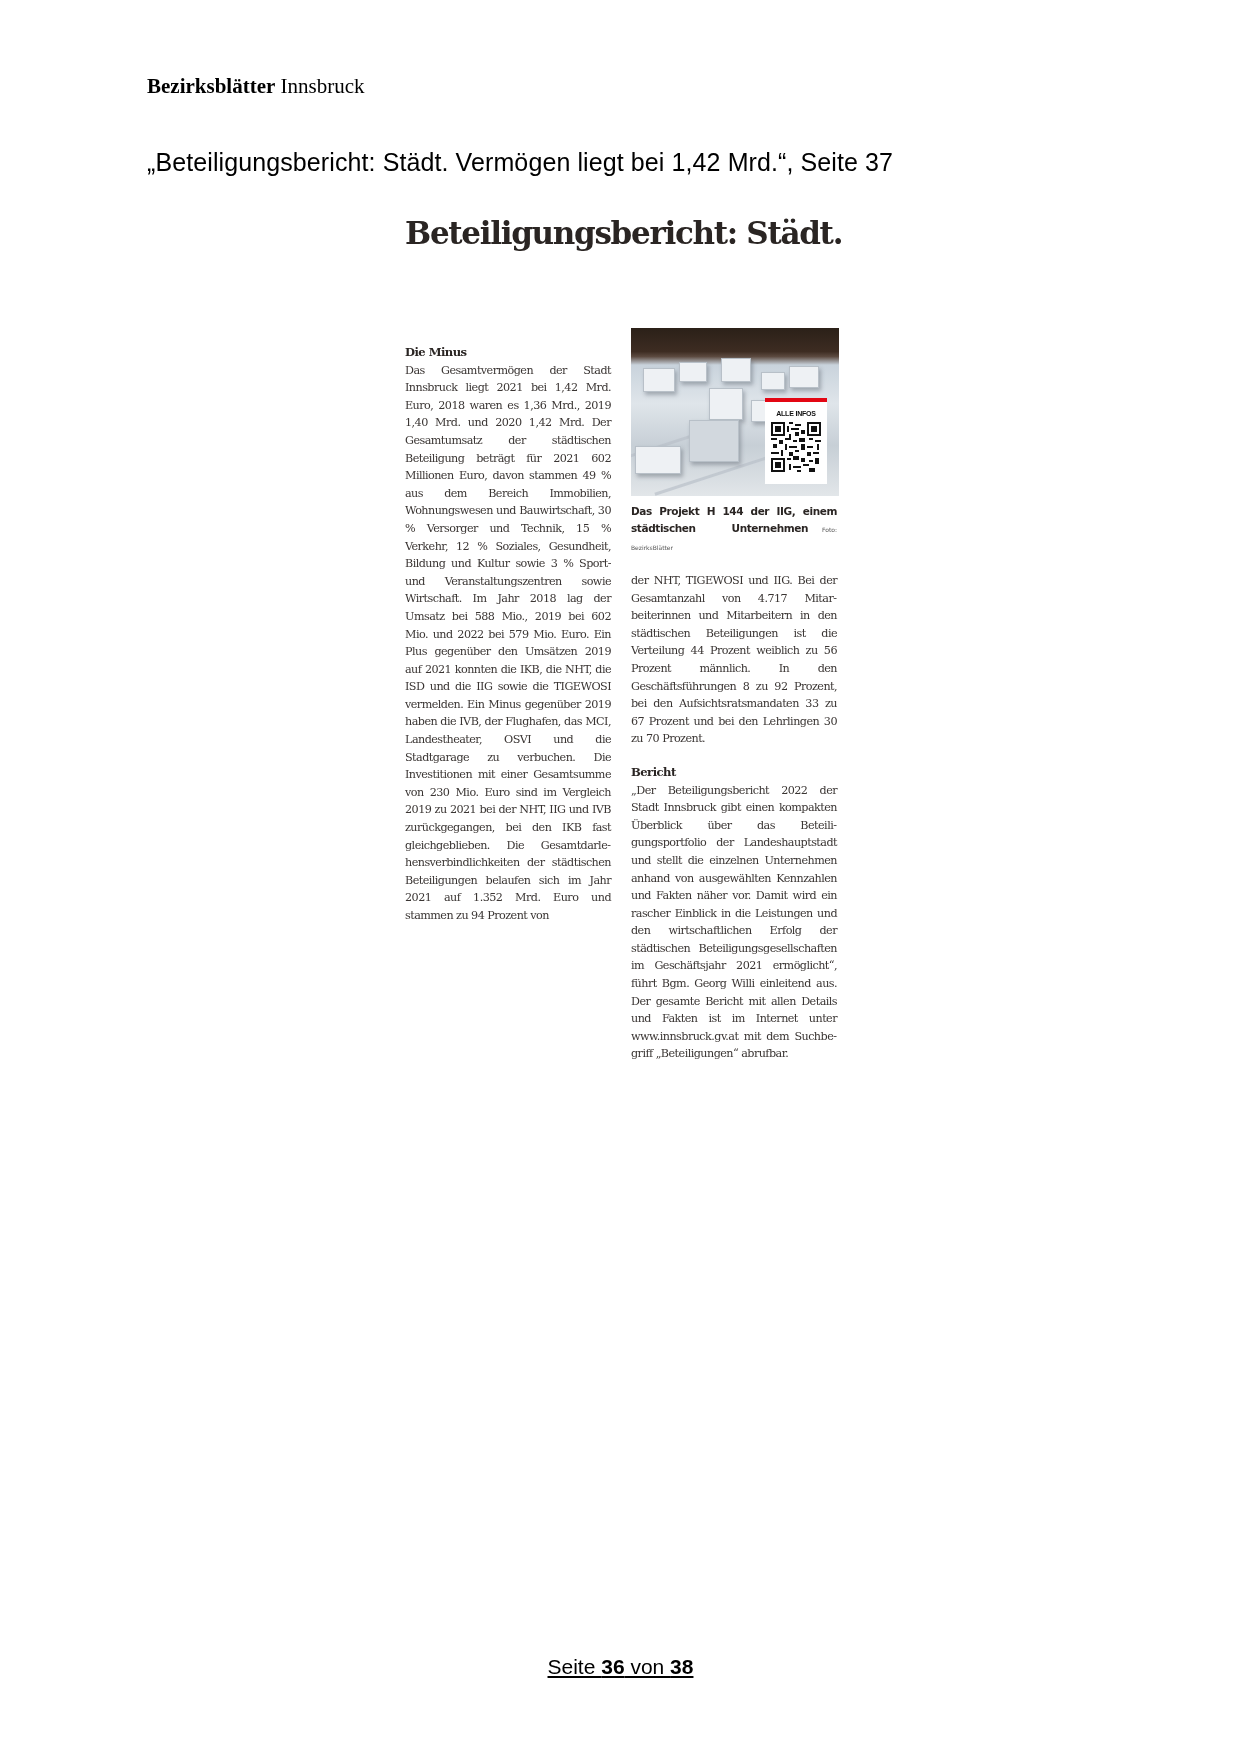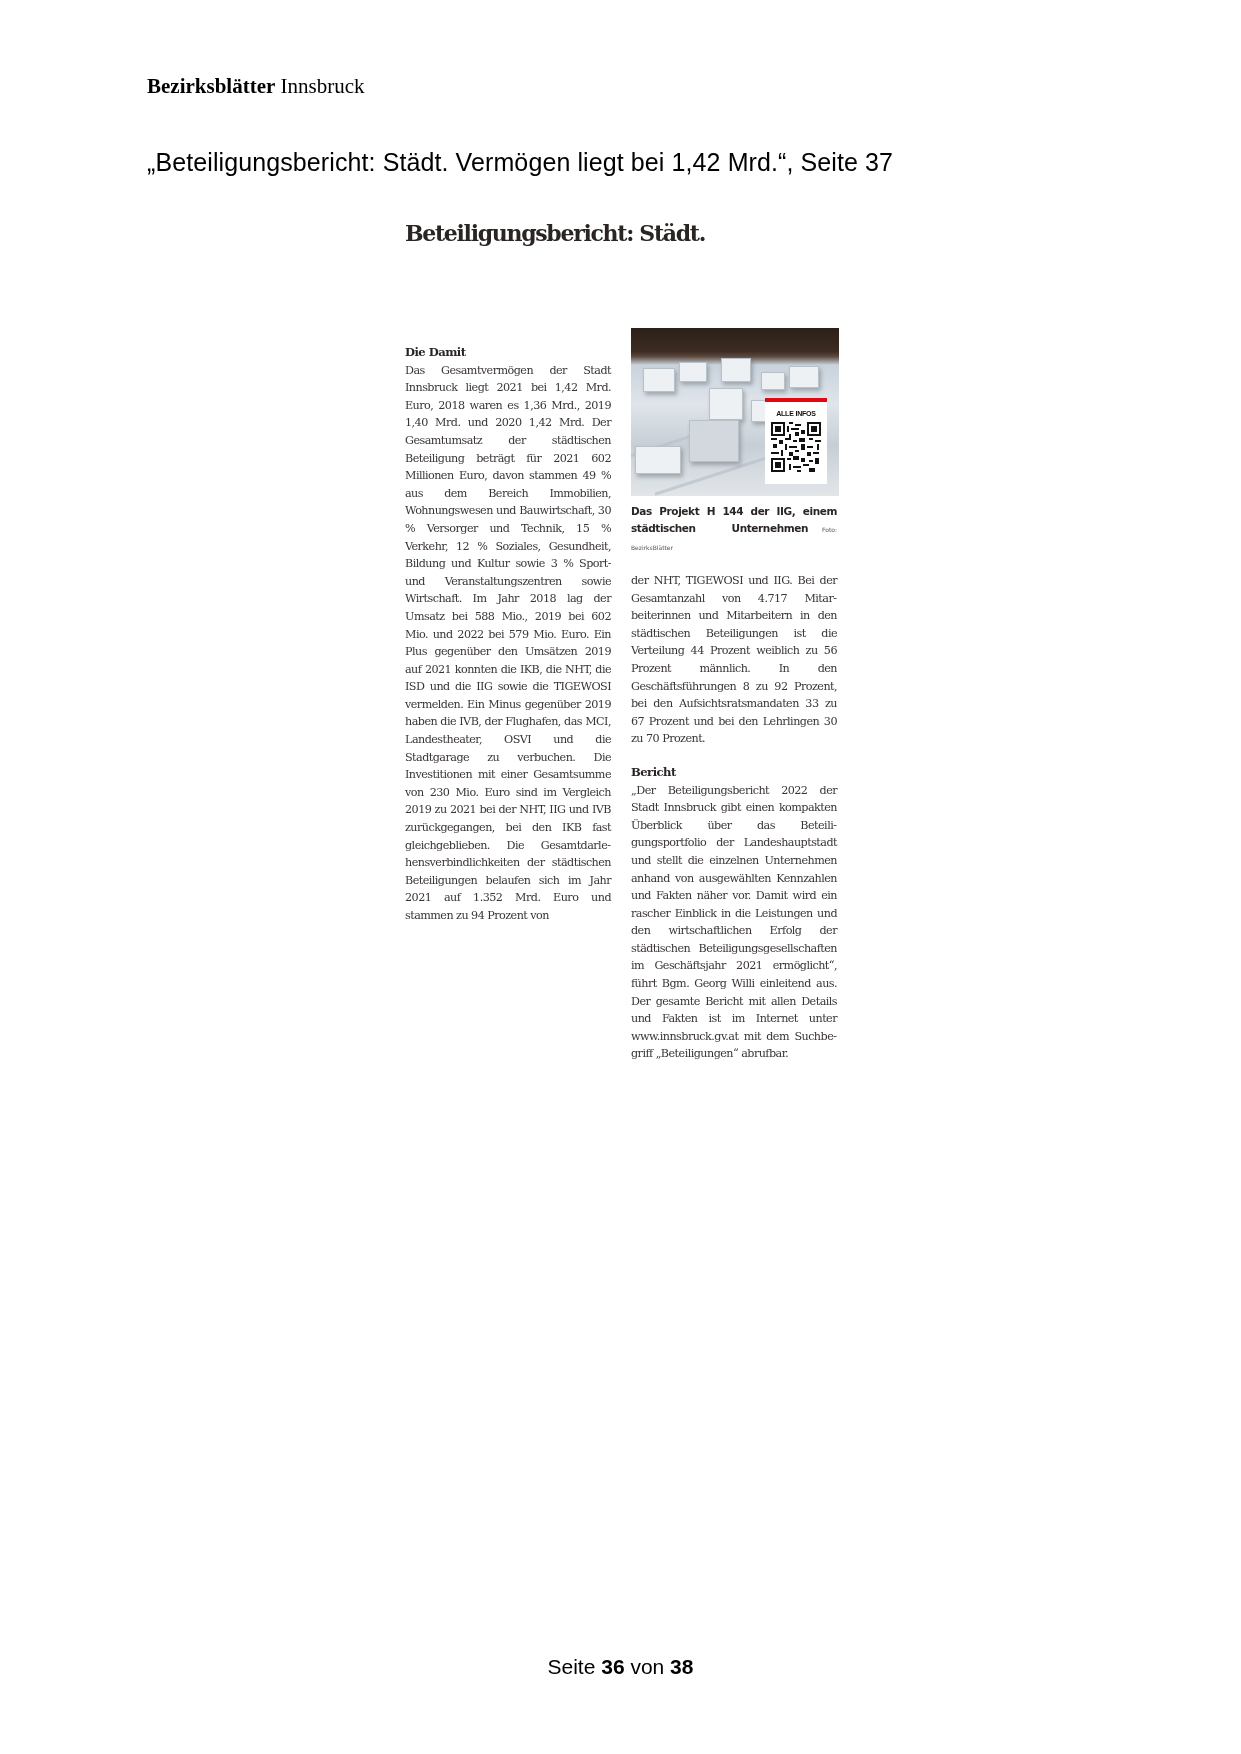--- a/index.html
+++ b/index.html
@@ -2,21 +2,21 @@
 <html><head>
 <meta charset="utf-8">
 <style>
   html, body { margin: 0; padding: 0; background: #ffffff; }
   body { width: 1241px; height: 1754px; position: relative; overflow: hidden; color: #000; }
   .hdr-source { position: absolute; left: 147px; top: 74px; font-family: Liberation Serif, serif; font-size: 21px; }
   .hdr-source b { font-weight: bold; }
   .hdr-title { position: absolute; left: 147px; top: 148px; font-family: "Liberation Sans", sans-serif; font-size: 25px; font-weight: normal; letter-spacing: 0.1px; }
 
   .clip { position: absolute; left: 400px; top: 214px; width: 445px; background: #fff; }
-  .headline { font-family: "DejaVu Serif", serif; font-weight: bold; font-size: 22px; line-height: 39px; color: #2a2523; letter-spacing: -1.3px; margin: 0 0 0 5px; }
+  .headline { font-family: "DejaVu Serif", serif; font-weight: bold; font-size: 31px; line-height: 39px; color: #2a2523; letter-spacing: -1.3px; margin: 0 0 0 5px; }
 
   .cols { position: absolute; top: 114px; left: 5px; width: 436px; }
   .col { position: absolute; top: 0; width: 206px; font-family: "DejaVu Serif", serif; font-size: 11.2px; line-height: 17.6px; color: #3a3533; text-align: justify; letter-spacing: -0.55px; hyphens: manual; }
   .col.left { left: 0; }
   .col.right { left: 226px; }
   .col p { margin: 0; }
   .subhead { font-weight: bold; color: #2a2523; margin-top: 16px !important; font-size: 11.6px; }
 
   .photo { position: relative; width: 208px; height: 168px; overflow: hidden;
     background:
@@ -26,38 +26,38 @@
   .bld.dark { background: #d2d8de; }
   .street { position: absolute; background: #b9c1c9; height: 3px; transform: rotate(-18deg); opacity: .7; }
   .qr-box { position: absolute; right: 12px; top: 70px; width: 62px; height: 86px; background: #fff; }
   .qr-bar { height: 4px; background: #e30613; }
   .qr-label { font-family: "Liberation Sans", sans-serif; font-weight: bold; font-size: 7px; text-align: center; margin-top: 3px; color: #111; letter-spacing: -0.2px; }
   .qr-code { position: absolute; left: 6px; top: 24px; width: 50px; height: 50px; }
 
   .caption { margin-top: 7px; font-family: "DejaVu Sans", sans-serif; font-weight: bold; font-size: 10.5px; line-height: 17px; color: #2a2523; letter-spacing: -0.4px; }
   .credit { font-family: "DejaVu Sans", sans-serif; font-weight: normal; font-size: 6px; color: #555; margin-left: 14px; letter-spacing: 0; }
 
-  .footer { position: absolute; top: 1655px; left: 0; width: 1241px; text-align: center; font-family: "Liberation Sans", sans-serif; font-size: 21px; }
+  .footer { position: absolute; top: 1655px; left: 0; width: 1241px; text-align: center; font-family: "Liberation Sans", sans-serif; font-size: 21px; text-decoration: underline; }
   .footer b { font-weight: bold; }
 </style>
 </head>
 <body>
 
 <div class="hdr-source"><b>Bezirksblätter</b><span> Innsbruck</span></div>
 
 <div class="hdr-title">„Beteiligungsbericht: Städt. Vermögen liegt bei 1,42 Mrd.“, Seite 37</div>
 
 <div class="clip">
   <div class="headline">
     <div>Beteiligungsbericht: Städt.</div>
   </div>
 
   <div class="cols">
     <div class="col left">
-      <p class="subhead">Die Damit</p>
+      <p class="subhead">Die Minus</p>
       <p>Das Gesamtvermögen der Stadt Innsbruck liegt 2021 bei 1,42 Mrd. Euro, 2018 waren es 1,36 Mrd., 2019 1,40 Mrd. und 2020 1,42 Mrd. Der Gesamtumsatz der städti­schen Beteiligung beträgt für 2021 602 Millionen Euro, davon stammen 49 % aus dem Bereich Immobilien, Wohnungswesen und Bauwirtschaft, 30 % Versor­ger und Technik, 15 % Verkehr, 12 % Soziales, Gesundheit, Bildung und Kultur sowie 3 % Sport- und Veranstaltungszentren sowie Wirtschaft. Im Jahr 2018 lag der Umsatz bei 588 Mio., 2019 bei 602 Mio. und 2022 bei 579 Mio. Euro. Ein Plus gegenüber den Umsätzen 2019 auf 2021 konnten die IKB, die NHT, die ISD und die IIG sowie die TIGEWOSI vermelden. Ein Minus gegenüber 2019 haben die IVB, der Flughafen, das MCI, Landes­theater, OSVI und die Stadtgarage zu verbuchen. Die Investitionen mit einer Gesamtsumme von 230 Mio. Euro sind im Vergleich 2019 zu 2021 bei der NHT, IIG und IVB zurückgegangen, bei den IKB fast gleichgeblieben. Die Gesamtdarle­hensverbindlichkeiten der städti­schen Beteiligungen belaufen sich im Jahr 2021 auf 1.352 Mrd. Euro und stammen zu 94 Prozent von</p>
     </div>
 
     <div class="col right">
       <div class="photo">
         <div class="street" style="left:-10px;top:110px;width:120px;"></div>
         <div class="street" style="left:20px;top:140px;width:160px;"></div>
         <div class="bld" style="left:12px;top:40px;width:30px;height:22px;"></div>
         <div class="bld" style="left:48px;top:34px;width:26px;height:18px;"></div>
         <div class="bld" style="left:90px;top:30px;width:28px;height:22px;"></div>

